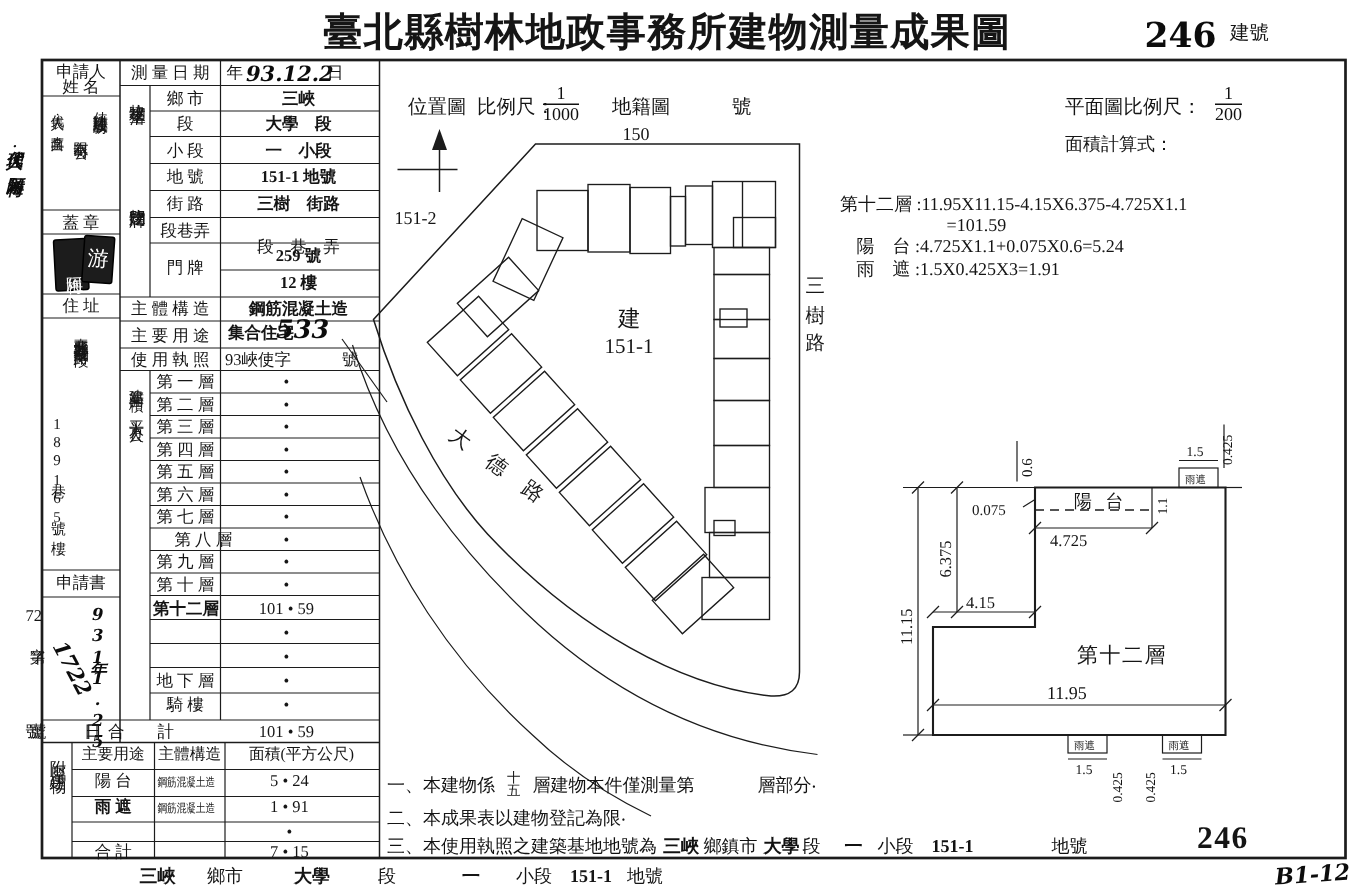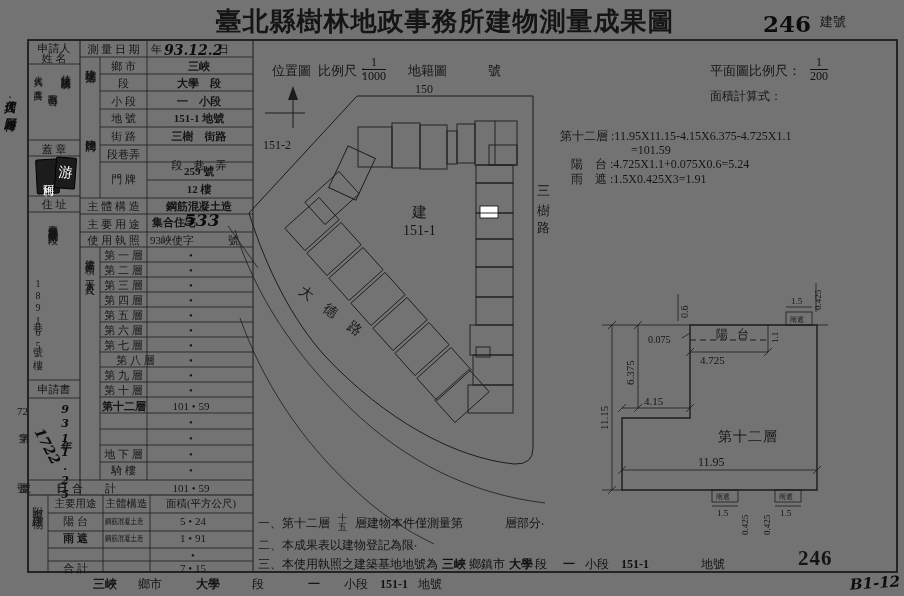--- a/index.html
+++ b/index.html
@@ -1,16 +1,16 @@
 <!DOCTYPE html>
 <html><head>
 <meta charset="utf-8">
 <style>
   html,body{margin:0;padding:0;background:#e8e8e4;}
-  #page{position:relative;width:904px;height:596px;background:#737373;overflow:hidden;
+  #page{position:relative;width:904px;height:596px;background:#ffffff;overflow:hidden;
         font-family:"Liberation Serif","DejaVu Serif",serif;color:#111;}
   .abs{position:absolute;}
   .t{position:absolute;font-size:11px;line-height:1.15;white-space:nowrap;color:#151515;}
   .c{text-align:center;}
   .vtext{writing-mode:vertical-rl;text-orientation:upright;letter-spacing:1px;}
   .hand{font-family:"DejaVu Serif",serif;font-style:italic;font-weight:bold;color:#0c0c0c;}
   .stamp{position:absolute;background:#1c1c1c;color:#fff;border:1px solid #000;
          display:flex;align-items:center;justify-content:center;border-radius:2px;}
   .frac{display:inline-block;text-align:center;vertical-align:middle;font-size:12px;line-height:1.05;}
   .frac .num{display:block;border-bottom:1.2px solid #111;padding:0 6px;}
@@ -336,21 +336,21 @@
     <text x="748" y="535" transform="rotate(-90 748 535)" style="font-size:9px;">0.425</text>
 
     <rect x="775" y="490" width="26" height="12" class="thin"></rect>
     <text x="779" y="499" style="font-size:7px;">雨遮</text>
     <line x1="775" y1="506" x2="801" y2="506" class="thin"></line>
     <text x="780" y="516" style="font-size:9px;">1.5</text>
     <text x="770" y="535" transform="rotate(-90 770 535)" style="font-size:9px;">0.425</text>
   </svg>
 
   <div class="abs" style="left:258px;top:514px;display:flex;align-items:center;font-size:12px;white-space:nowrap;">
-    <span>一、第十二層</span>
+    <span>一、本建物係</span>
     <span class="abs" style="position:static;display:inline-flex;flex-direction:column;line-height:1;font-size:9px;margin:0 8px;text-align:center;">
       <span>十</span>
       <span>五</span>
     </span>
     <span>層建物本件僅測量第</span>
     <span style="display:inline-block;width:42px;"></span>
     <span>層部分‧</span>
   </div>
   <div class="t" style="left:258px;top:539px;font-size:12px;">二、本成果表以建物登記為限‧</div>
   <div class="abs" style="left:258px;top:556px;display:flex;align-items:baseline;font-size:12px;white-space:nowrap;">

